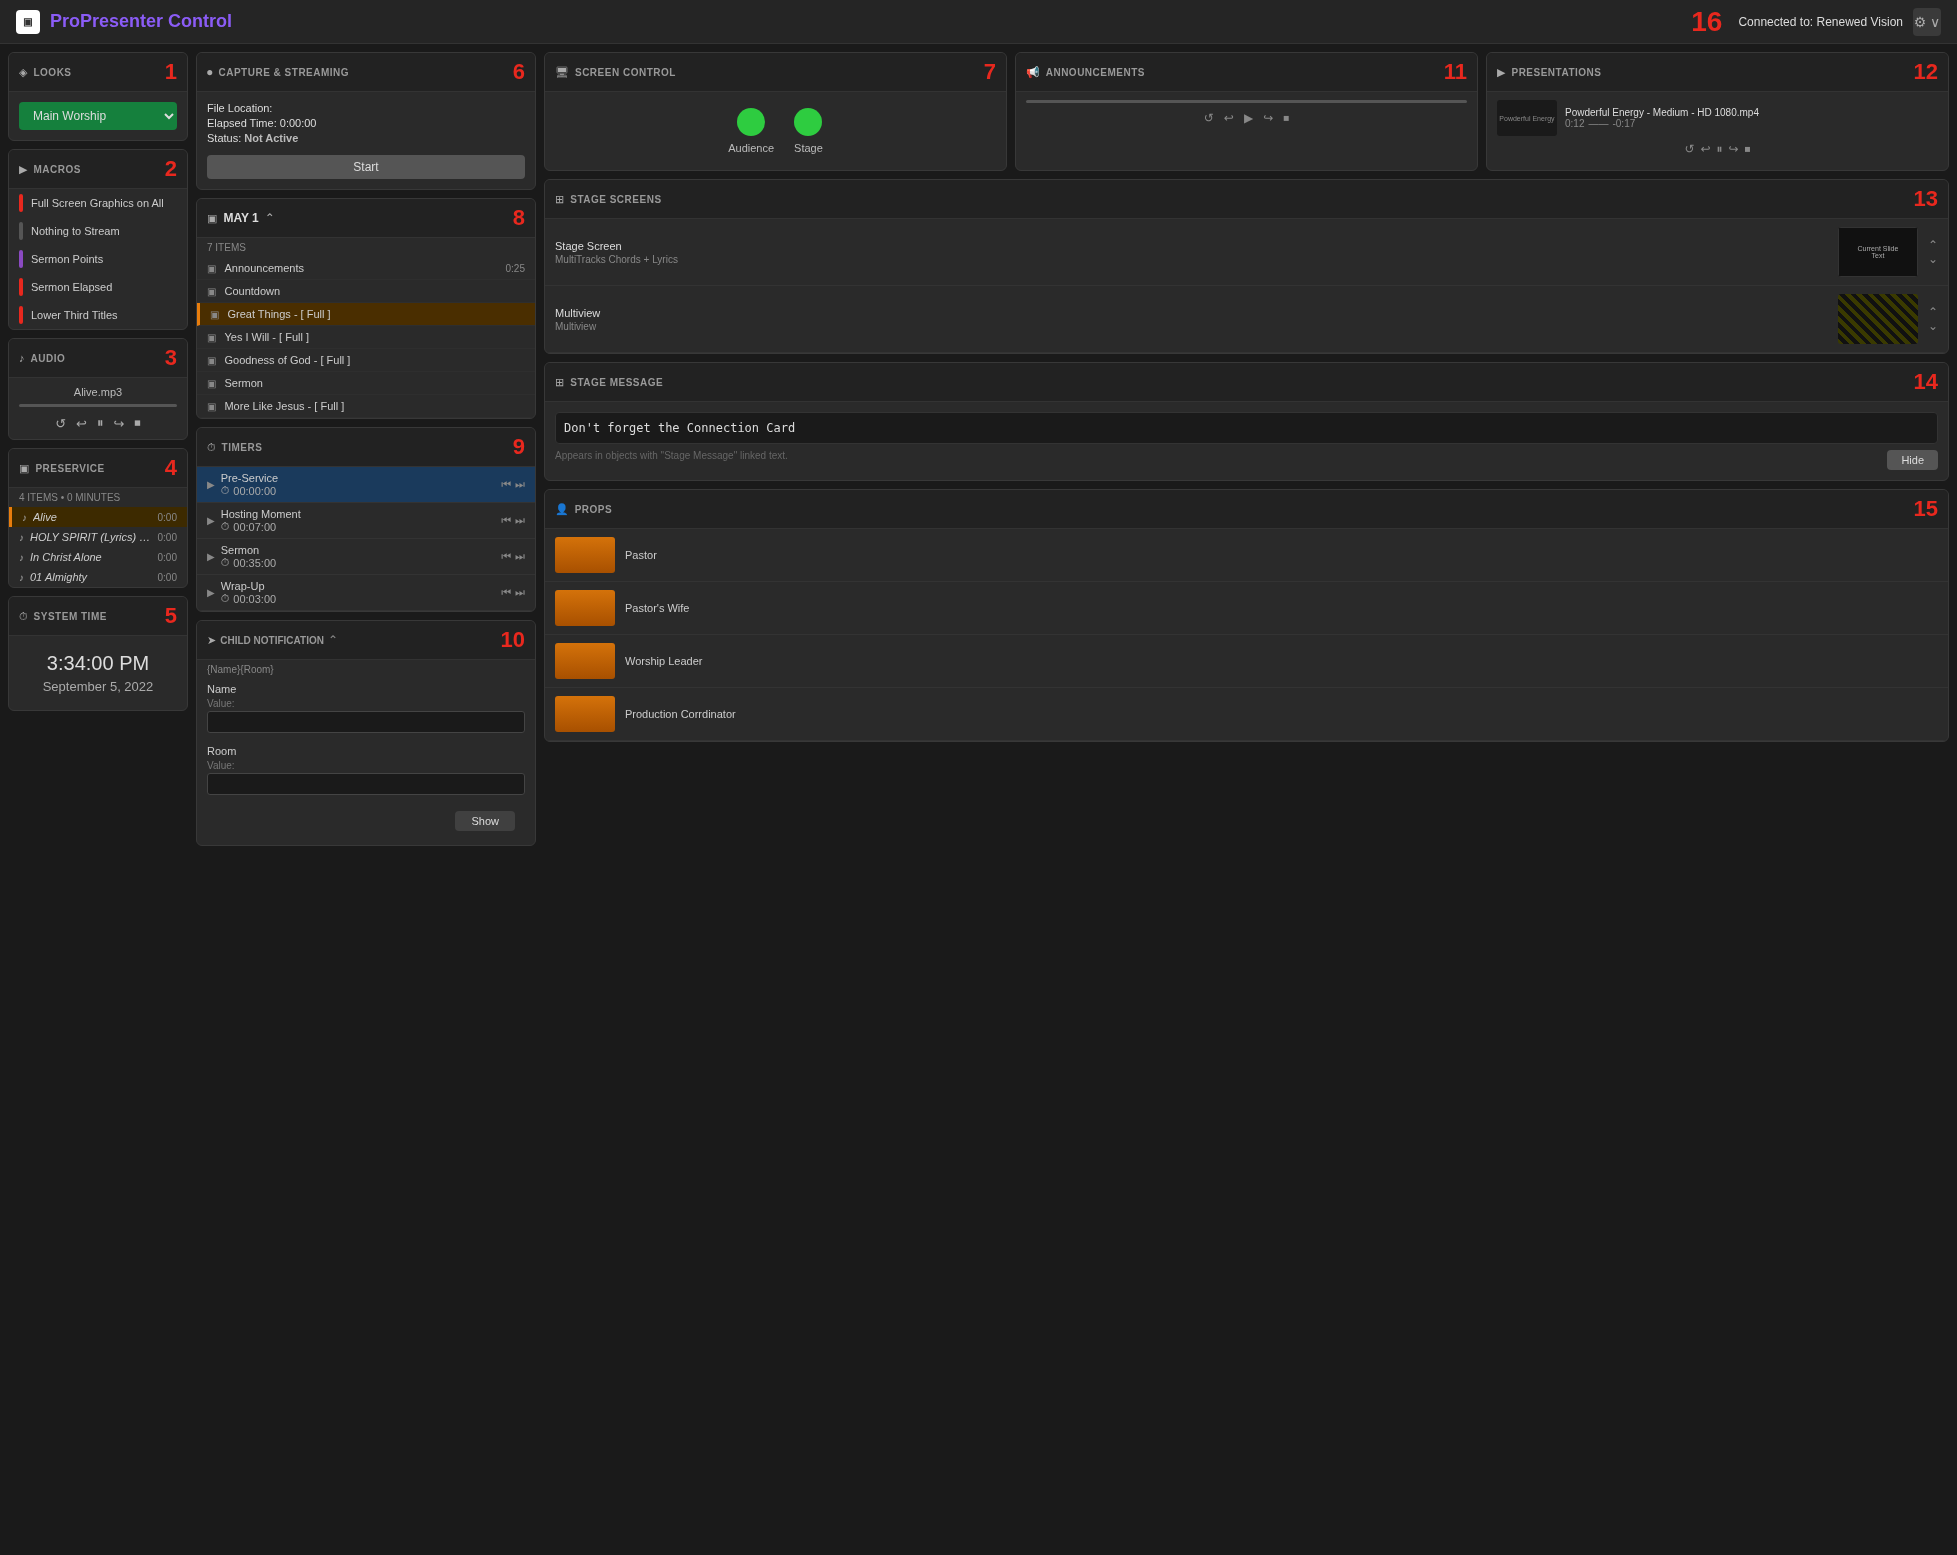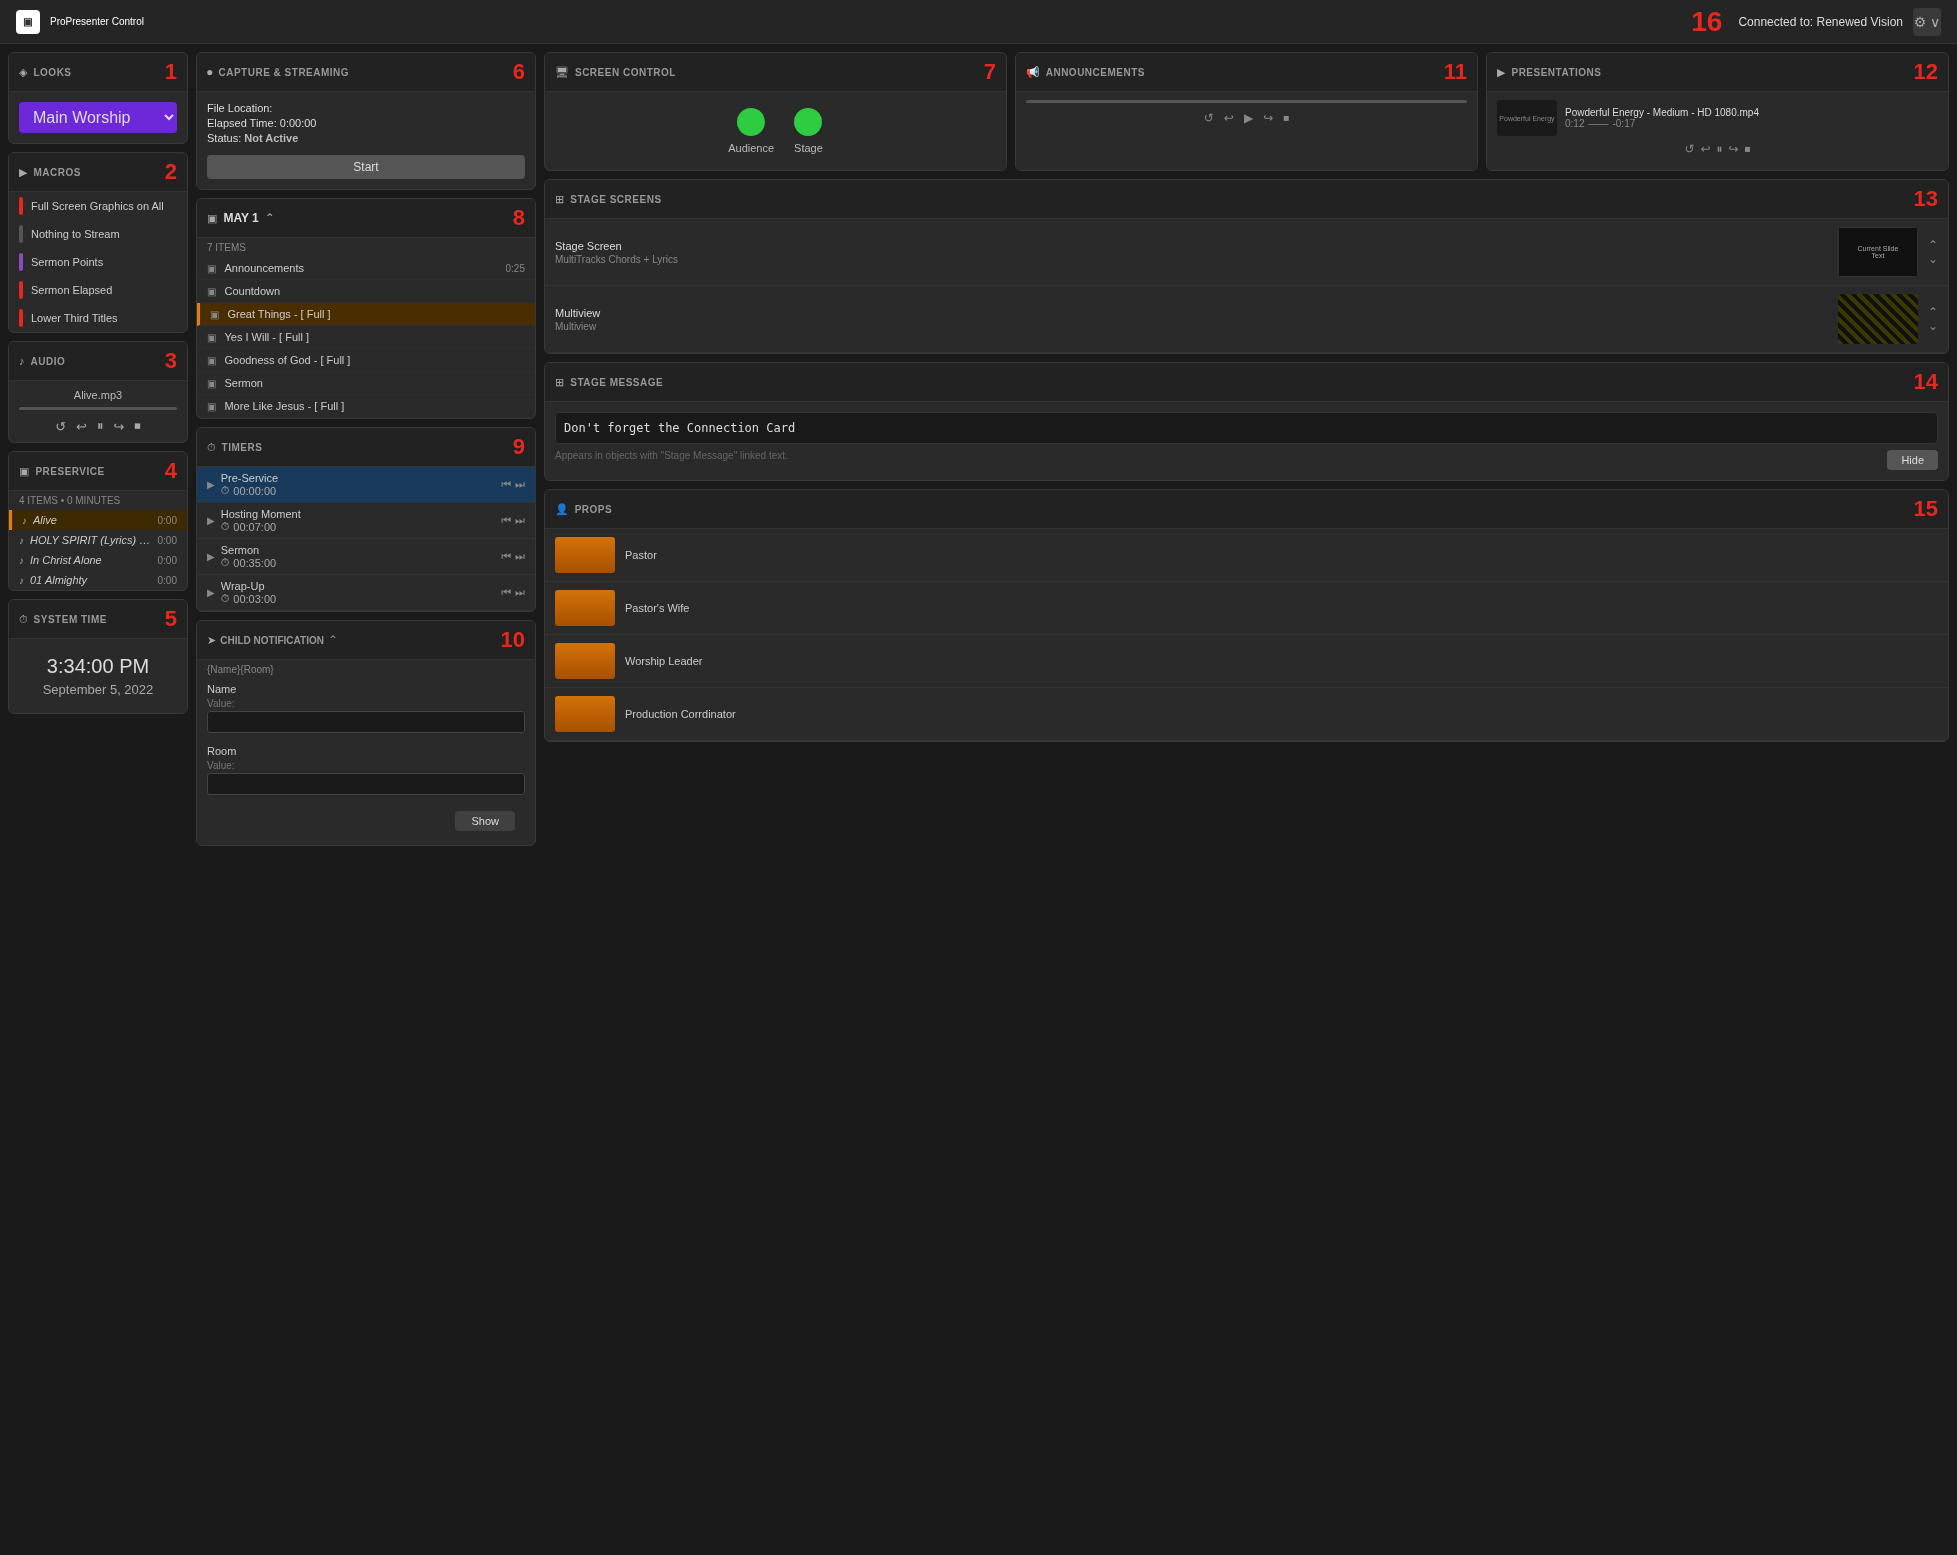--- a/index.html
+++ b/index.html
@@ -21,21 +21,21 @@
       border-bottom: 1px solid #333;
     }
     .header-logo {
       width: 24px; height: 24px;
       background: #fff;
       border-radius: 4px;
       margin-right: 10px;
       display: flex; align-items: center; justify-content: center;
       font-size: 10px; color: #333; font-weight: bold;
     }
-    .header-title { font-size: 10px; color: #ffffff; font-weight: 400; }
+    .header-title { font-size: 18px; color: #8b5cf6; font-weight: 700; }
     .header-spacer { flex: 1; }
     .header-num {
       color: #e8281e;
       font-size: 28px;
       font-weight: bold;
       margin-right: 16px;
     }
     .header-connected { font-size: 12px; color: #aaa; margin-right: 10px; }
     .header-connected span { color: #ddd; }
     .header-gear {
@@ -71,26 +71,26 @@
       margin-left: auto;
     }
 
     
     .looks-panel { grid-row: 1; grid-column: 1; }
     .looks-content {
       padding: 10px;
       display: flex; align-items: center; justify-content: center;
     }
     .looks-select {
-      background: #6d28d9;
+      background: #15803d;
       border: none;
       color: #ddd;
       padding: 6px 10px;
       border-radius: 4px;
-      font-size: 16px;
+      font-size: 12px;
       width: 100%;
       cursor: pointer;
     }
 
     
     .macros-panel { grid-row: 2; grid-column: 1; }
     .macro-item {
       display: flex; align-items: center;
       padding: 5px 10px;
       cursor: pointer;

